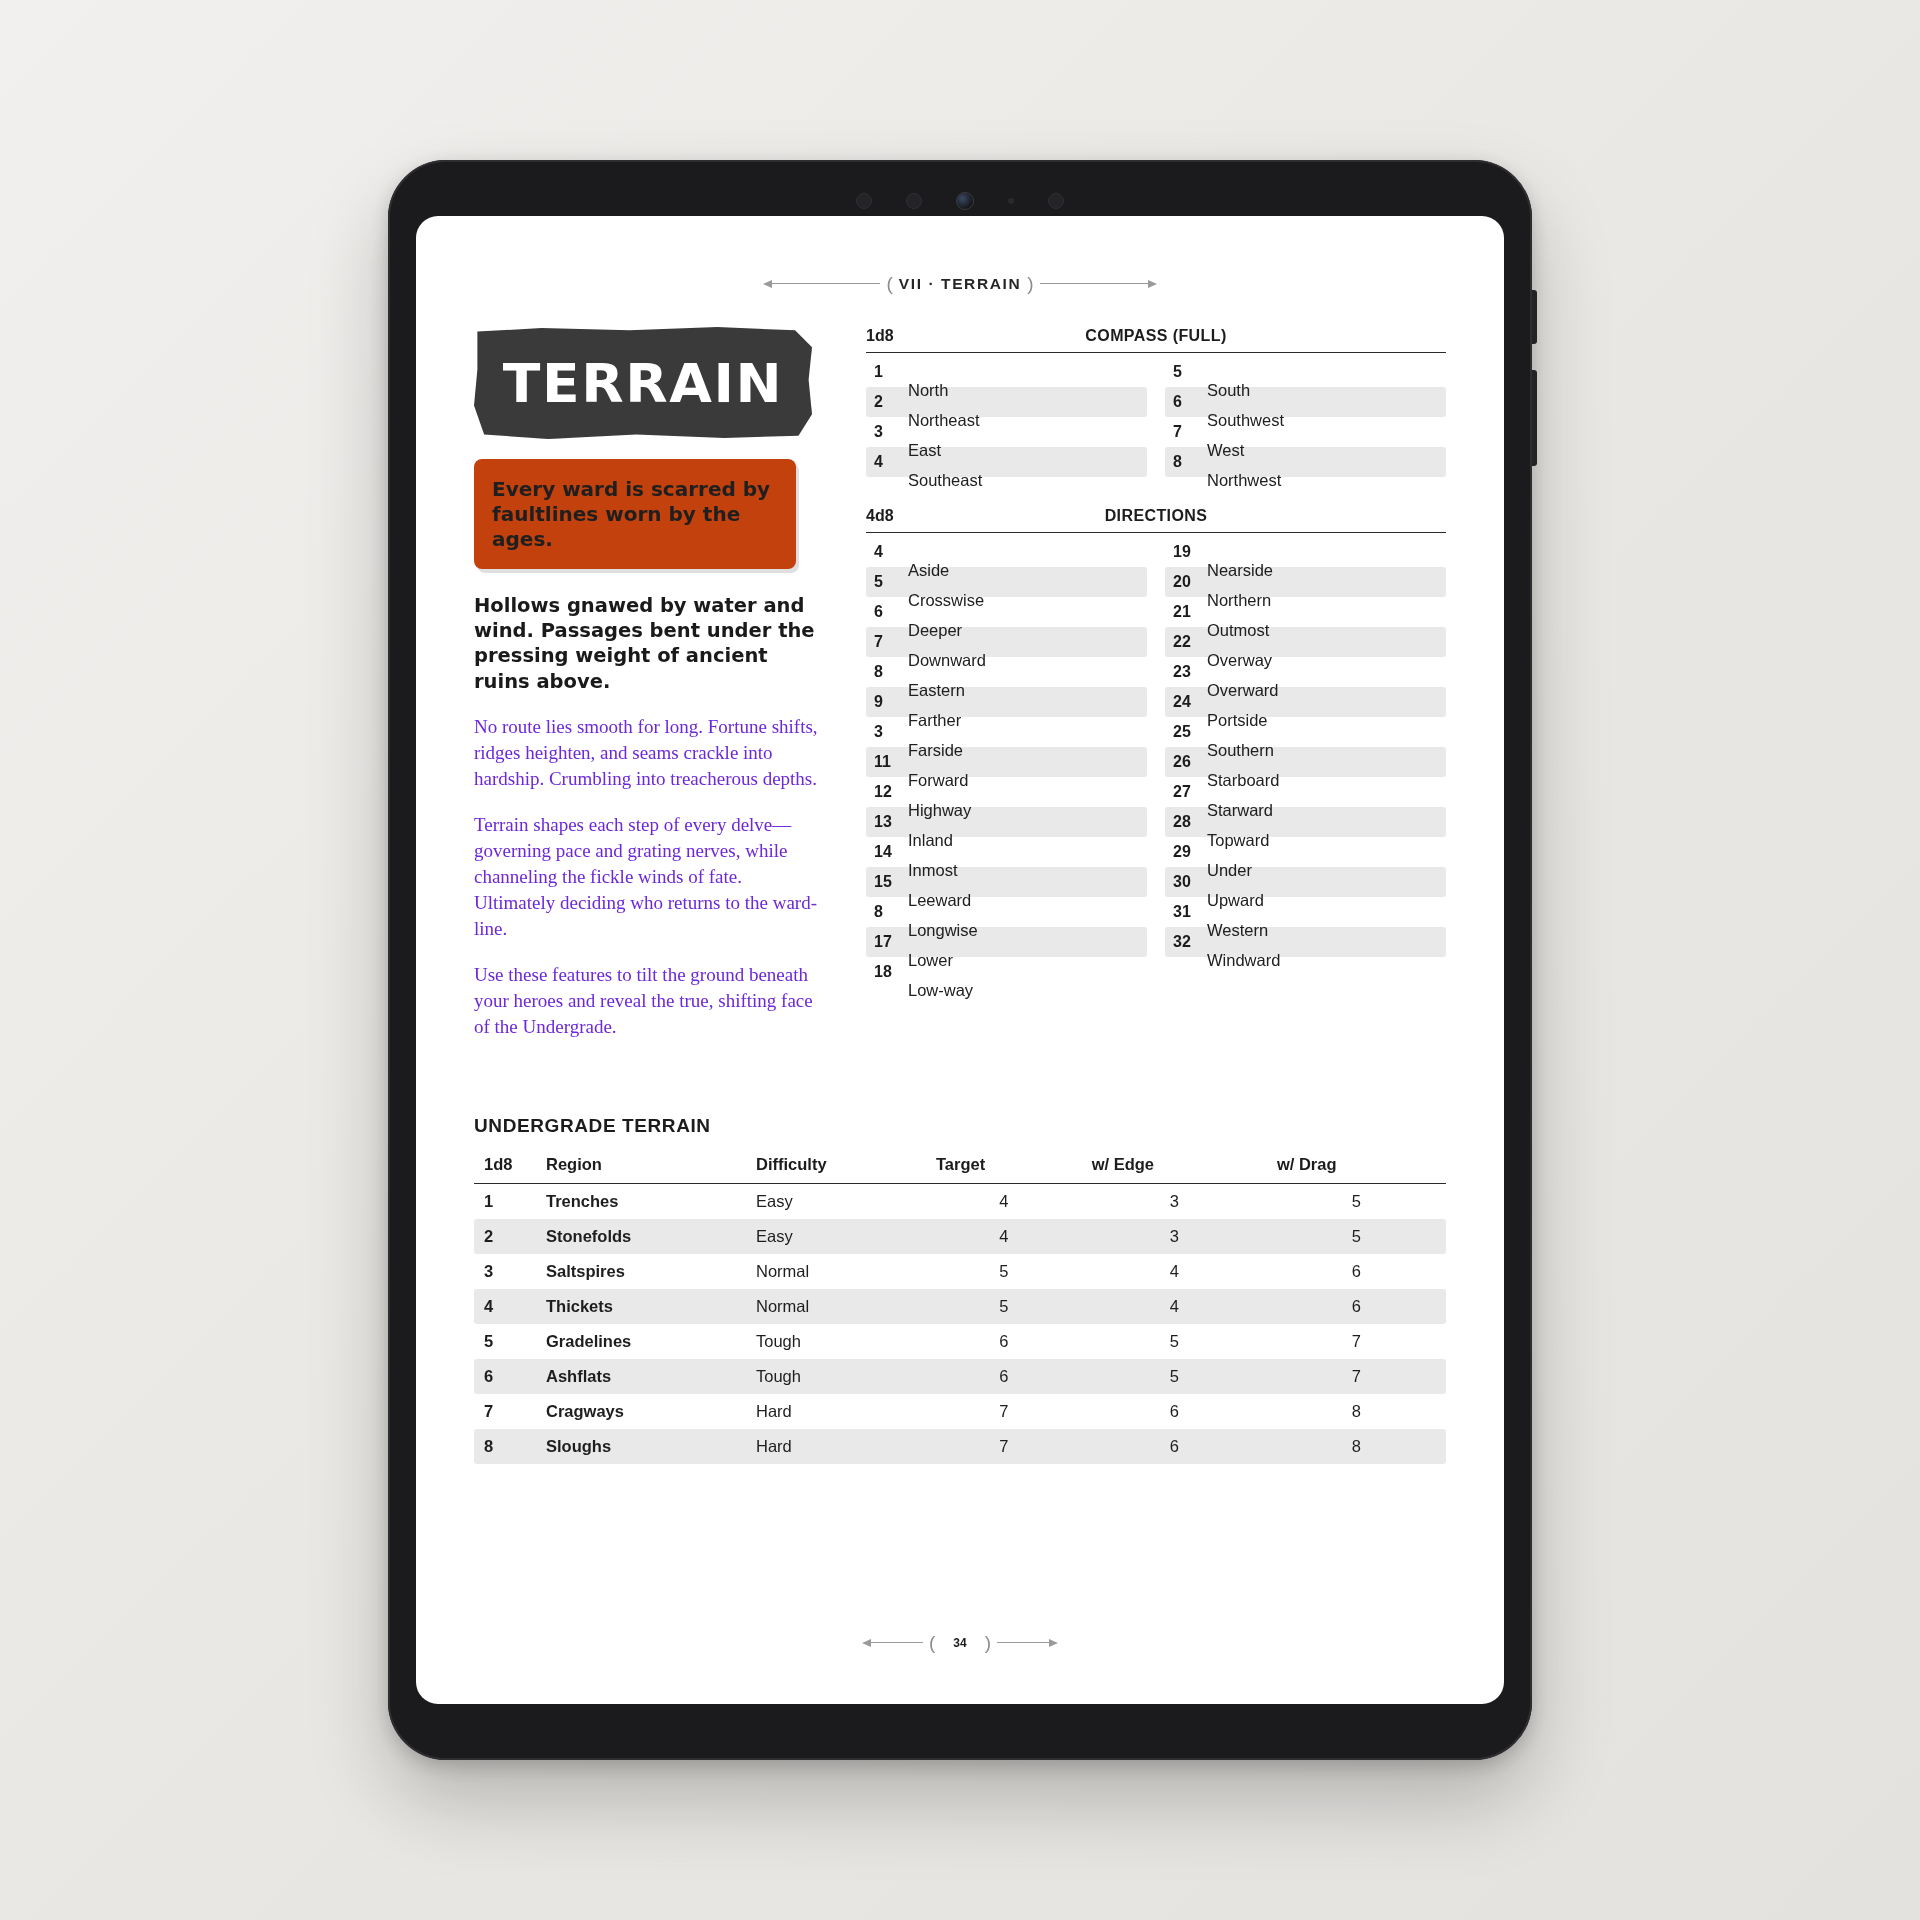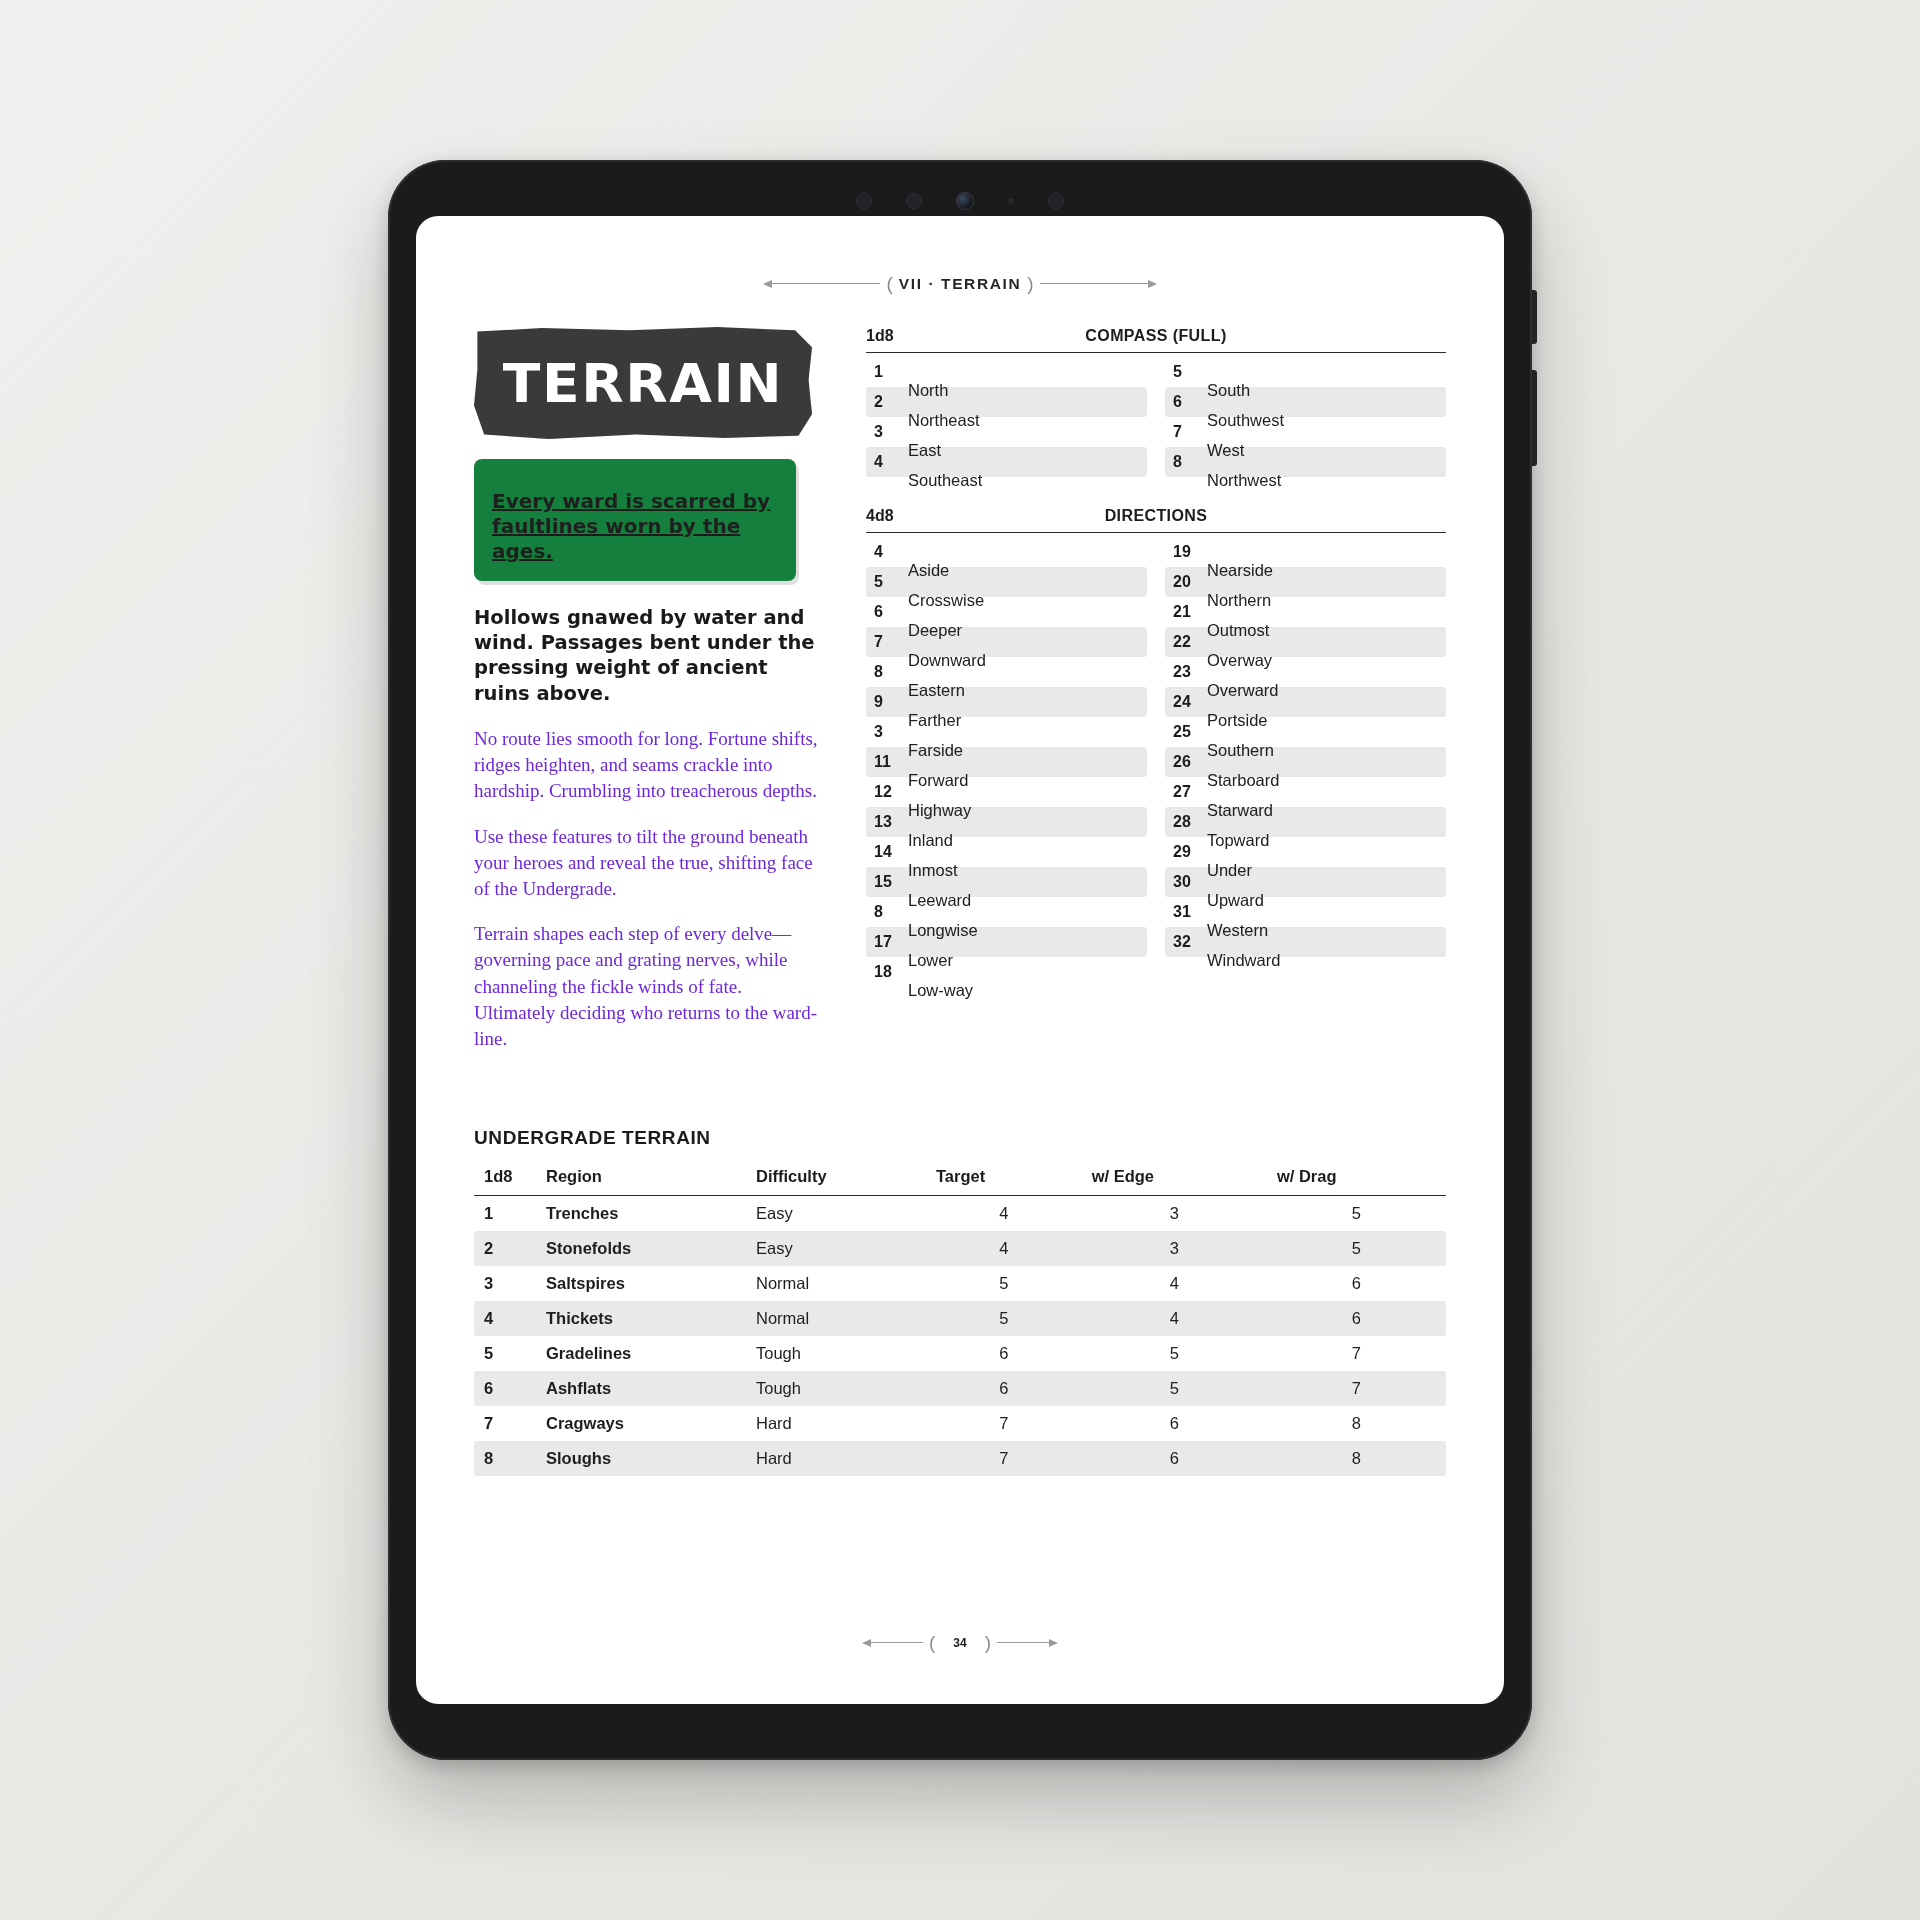--- a/index.html
+++ b/index.html
@@ -159,27 +159,26 @@
     font-size: 53px;
     font-weight: 800;
     letter-spacing: 1.5px;
     font-family: "DejaVu Sans", sans-serif;
     transform: scaleX(1.04);
   }
 
   .tagline-box {
     position: relative;
     width: 322px;
-    background: #15803d;
+    background: #c2410c;
     border-radius: 8px;
-    padding: 30px 18px 16px 18px;
+    padding: 18px 18px 16px 18px;
     box-sizing: border-box;
     margin-bottom: 24px;
     box-shadow: 3px 4px 0 rgba(150,150,150,0.3);
-    text-decoration: underline;
   }
   .tagline-box span {
     display: block;
     font-size: 20px;
     font-weight: 700;
     line-height: 1.26;
     color: #1f1f1f;
     font-family: "DejaVu Sans", sans-serif;
   }
 
@@ -334,22 +333,22 @@
               <div class="plate-bg"></div>
               <div class="plate-text">TERRAIN</div>
             </div>
 
             <div class="tagline-box">
               <span>Every ward is scarred by faultlines worn by the ages.</span>
             </div>
 
             <p class="lede">Hollows gnawed by water and wind. Passages bent under the pressing weight of ancient ruins above.</p>
             <p class="body-p">No route lies smooth for long. Fortune shifts, ridges heighten, and seams crackle into hardship. Crumbling into treacherous depths.</p>
+            <p class="body-p">Terrain shapes each step of every delve—governing pace and grating nerves, while channeling the fickle winds of fate. Ultimately deciding who returns to the ward-line.</p>
             <p class="body-p">Use these features to tilt the ground beneath your heroes and reveal the true, shifting face of the Undergrade.</p>
-            <p class="body-p">Terrain shapes each step of every delve—governing pace and grating nerves, while channeling the fickle winds of fate. Ultimately deciding who returns to the ward-line.</p>
           </div>
 
           <div class="col-right">
 
             <div>
               <div class="tbl-head">
                 <div class="tbl-dice">1d8</div>
                 <div class="tbl-title">COMPASS (FULL)</div>
                 <div class="tbl-spacer"></div>
               </div>

